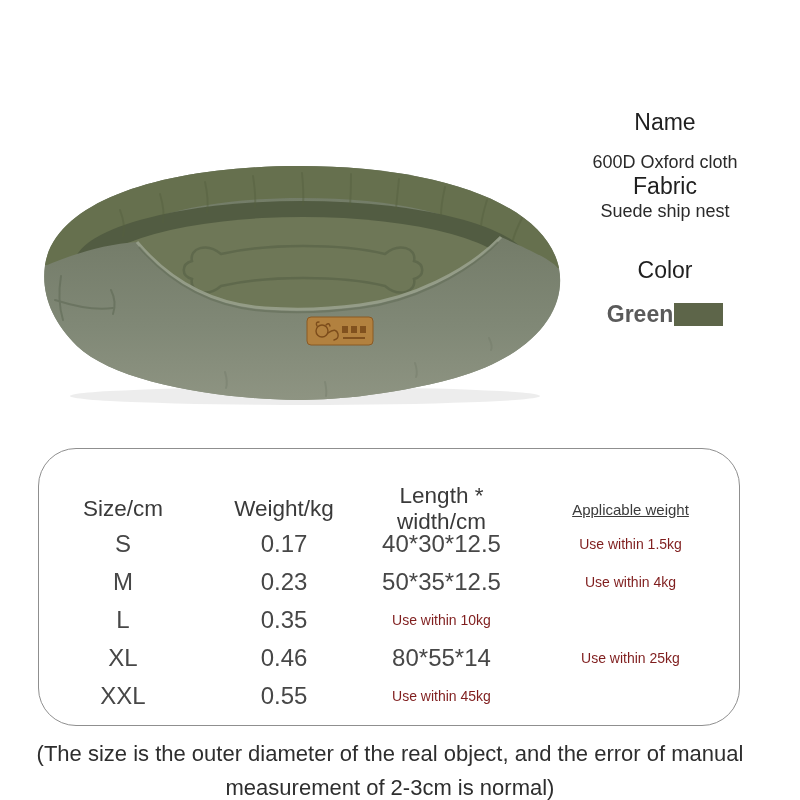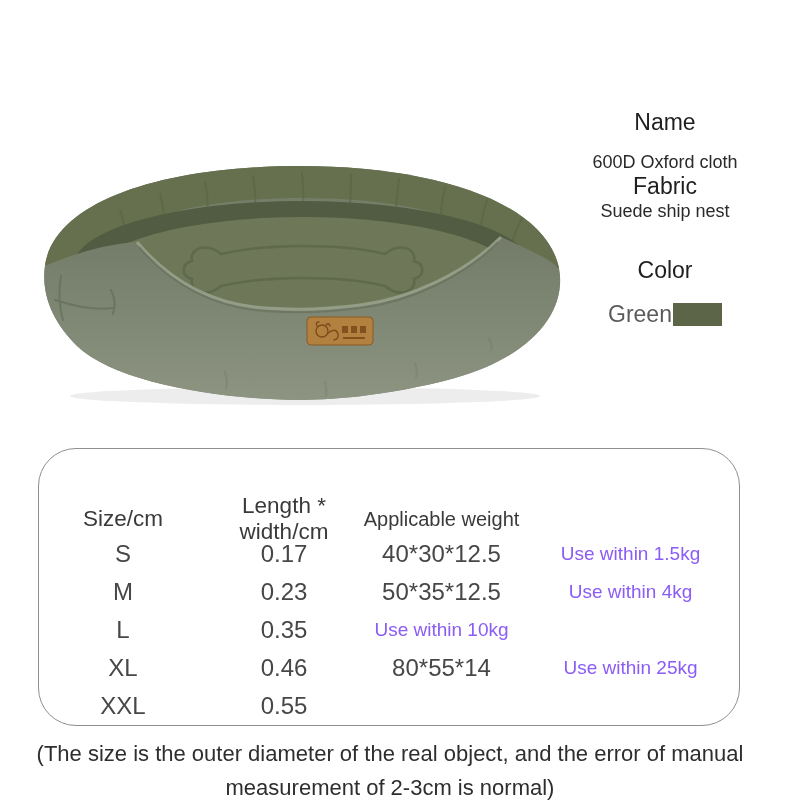--- a/index.html
+++ b/index.html
@@ -8,35 +8,35 @@
     font-family:"Liberation Sans","DejaVu Sans",sans-serif;
     color:#262626;overflow:hidden;
   }
   
   .photo-wrap{position:absolute;left:25px;top:150px;width:550px;height:260px;}
   
   .specs{position:absolute;left:540px;top:110px;width:250px;text-align:center;}
   .spec-label{font-size:23px;line-height:24px;color:#1f1f1f;margin:0;}
   .spec-value{font-size:18px;line-height:24px;color:#2a2a2a;margin:0;}
   .m16{margin-top:16px;}.m31{}.m15{margin-top:1px;}.m35{margin-top:35px;}
-  .color-row{margin-top:20px;display:flex;align-items:center;justify-content:center;gap:1px;}
+  .color-row{margin-top:20px;display:flex;align-items:center;justify-content:center;gap:1px;font-weight:bold;}
   .color-name{font-size:23px;line-height:24px;color:#5a5a5a;}
   .swatch{width:49px;height:23px;display:inline-block;}
   
   .size-table{
     position:absolute;left:38px;top:448px;width:702px;height:278px;
     border:1.5px solid #8f8f8f;border-radius:38px;box-sizing:border-box;
-    padding-top:44px;background:#ffffff;
+    padding-top:34px;background:#ffffff;
   }
   .tr{display:grid;grid-template-columns:24% 22% 23% 31%;align-items:center;height:38px;}
   .tr.th{height:42px;}
   .td{text-align:center;font-size:24px;color:#474747;}
   .tr.th .td{font-size:22.5px;color:#3a3a3a;}
-  .td.c4{font-size:19px;color:#8b5cf6;}
-  .tr.th .td.c4{font-size:20px;}
+  .td.c4{font-size:14px;color:#7f1d1d;}
+  .tr.th .td.c4{font-size:15px;text-decoration:underline;}
   
   .note{
     position:absolute;left:30px;top:737px;width:720px;text-align:center;
     font-size:22px;line-height:34px;color:#2e2e2e;
   }
 </style>
 </head>
 <body>
 
 <div class="photo-wrap">
@@ -122,20 +122,21 @@
   <div class="spec-label m35">Color</div>
   <div class="color-row">
     <span class="color-name">Green</span>
     <span class="swatch" style="background: rgb(93, 101, 73);"></span>
   </div>
 </div>
 
 <div class="size-table">
   <div class="tr th">
     <div class="td c1">Size/cm</div>
+    <div class="td c2">Weight/kg</div>
     <div class="td c3">Length * width/cm</div>
     <div class="td c4">Applicable weight</div>
   </div>
   <div class="tr" style="margin-top:0;">
     <div class="td c1">S</div>
     <div class="td c2">0.17</div>
     <div class="td c3">40*30*12.5</div>
     <div class="td c4">Use within 1.5kg</div>
   </div>
   <div class="tr">
@@ -151,19 +152,20 @@
   </div>
   <div class="tr">
     <div class="td c1">XL</div>
     <div class="td c2">0.46</div>
     <div class="td c3">80*55*14</div>
     <div class="td c4">Use within 25kg</div>
   </div>
   <div class="tr">
     <div class="td c1">XXL</div>
     <div class="td c2">0.55</div>
+    <div class="td c4">Use within 45kg</div>
   </div>
 </div>
 
 <div class="note">
   <div>(The size is the outer diameter of the real object, and the error of manual</div>
   <div>measurement of 2-3cm is normal)</div>
 </div>
 
 </body></html>

